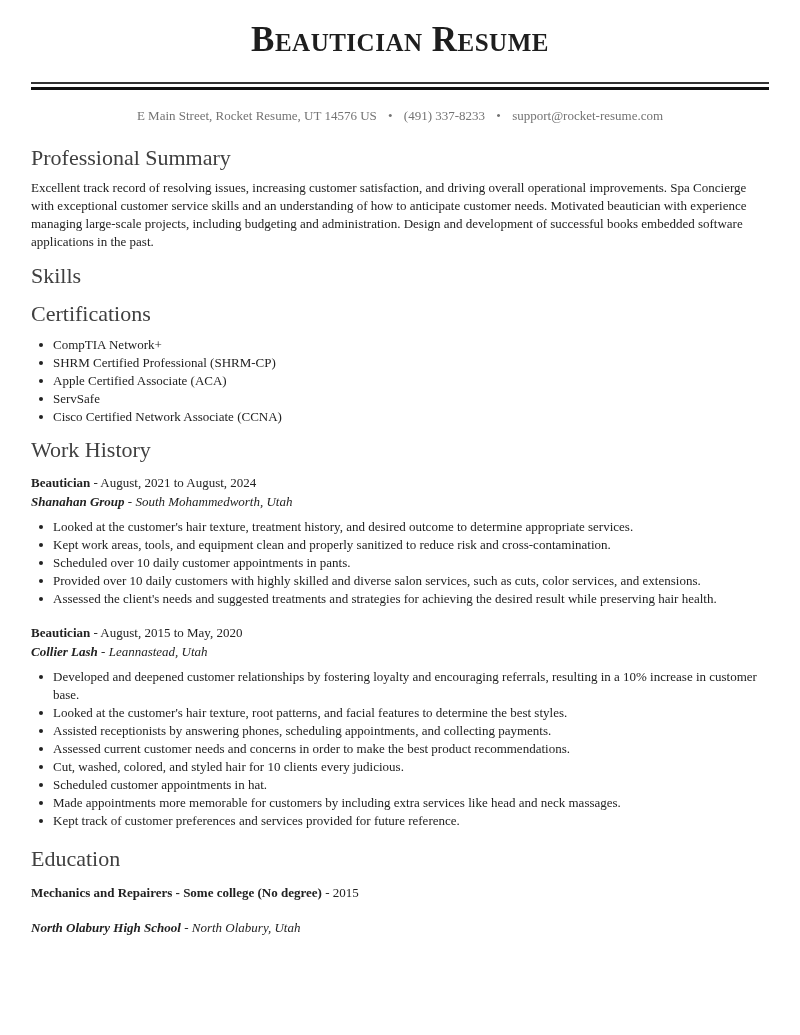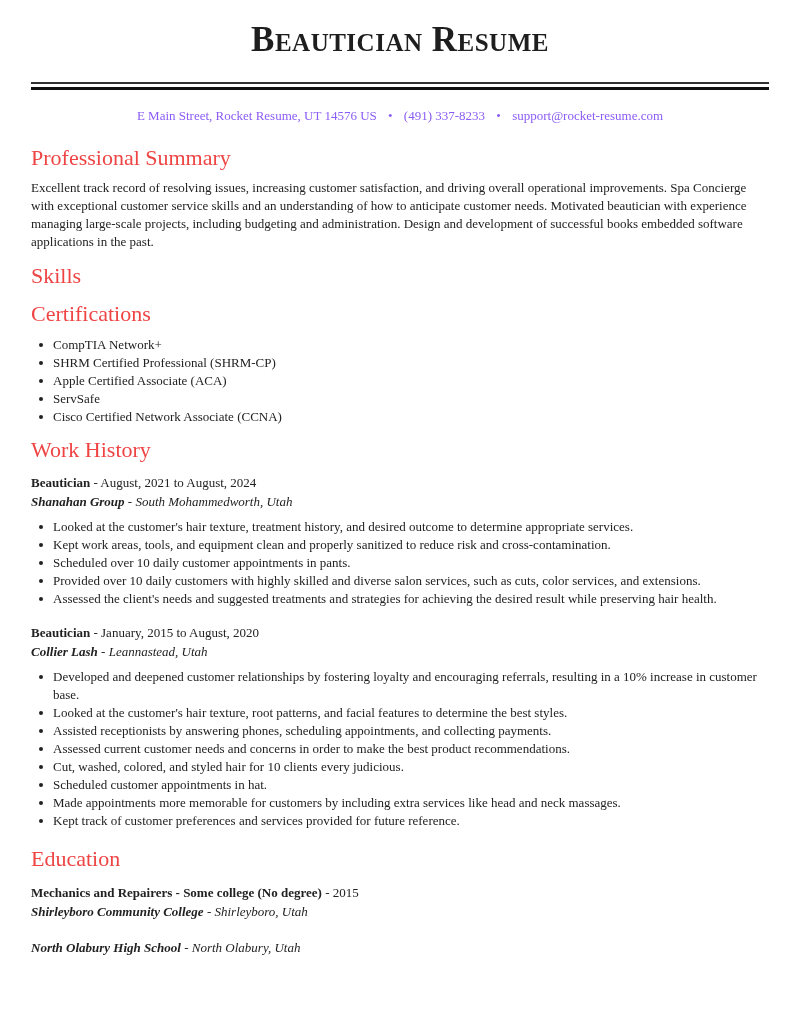--- a/index.html
+++ b/index.html
@@ -26,28 +26,28 @@
       line-height: 40px;
     }
     .rule-top { height: 2px; background: #333; margin-top: 0; }
     .rule-gap { height: 3px; }
     .rule-bottom { height: 3px; background: #111; }
     .contact {
       text-align: center;
       font-size: 13px;
       margin-top: 17px;
       line-height: 18px;
-      color: #8b5cf6;
+      color: #737373;
     }
     .contact .sep { margin: 0 8px; }
     h2.section-title {
       font-weight: normal;
       font-size: 22px;
       line-height: 26px;
-      color: #ef4444;
+      color: #404040;
     }
     .summary-title { margin-top: 20px; }
     .summary {
       margin-top: 8px;
       font-size: 13px;
       line-height: 18px;
     }
     .skills-title { margin-top: 12px; }
     .two-col {
       display: flex;
@@ -129,21 +129,21 @@
       <li>Looked at the customer's hair texture, treatment history, and desired outcome to determine appropriate services.</li>
       <li>Kept work areas, tools, and equipment clean and properly sanitized to reduce risk and cross-contamination.</li>
       <li>Scheduled over 10 daily customer appointments in pants.</li>
       <li>Provided over 10 daily customers with highly skilled and diverse salon services, such as cuts, color services, and extensions.</li>
       <li>Assessed the client's needs and suggested treatments and strategies for achieving the desired result while preserving hair health.</li>
     </ul>
   </div>
 
   <div class="job">
     <div class="job-line1">
-      <b>Beautician</b><span> - January, 2015 to August, 2020</span>
+      <b>Beautician</b><span> - August, 2015 to May, 2020</span>
     </div>
     <div class="job-line2">
       <b>Collier Lash</b><span> - Leannastead, Utah</span>
     </div>
     <ul class="bullets">
       <li>Developed and deepened customer relationships by fostering loyalty and encouraging referrals, resulting in a 10% increase in customer base.</li>
       <li>Looked at the customer's hair texture, root patterns, and facial features to determine the best styles.</li>
       <li>Assisted receptionists by answering phones, scheduling appointments, and collecting payments.</li>
       <li>Assessed current customer needs and concerns in order to make the best product recommendations.</li>
       <li>Cut, washed, colored, and styled hair for 10 clients every judicious.</li>
@@ -152,23 +152,20 @@
       <li>Kept track of customer preferences and services provided for future reference.</li>
     </ul>
   </div>
 
   <h2 class="section-title edu-title">Education</h2>
 
   <div class="edu">
     <div class="job-line1">
       <b>Mechanics and Repairers - Some college (No degree)</b><span> - 2015</span>
     </div>
-    <div class="job-line2">
-      <b>Shirleyboro Community College</b><span> - Shirleyboro, Utah</span>
-    </div>
   </div>
 
   <div class="edu">
     <div class="job-line2">
       <b>North Olabury High School</b><span> - North Olabury, Utah</span>
     </div>
   </div>
 
 </div>
 

